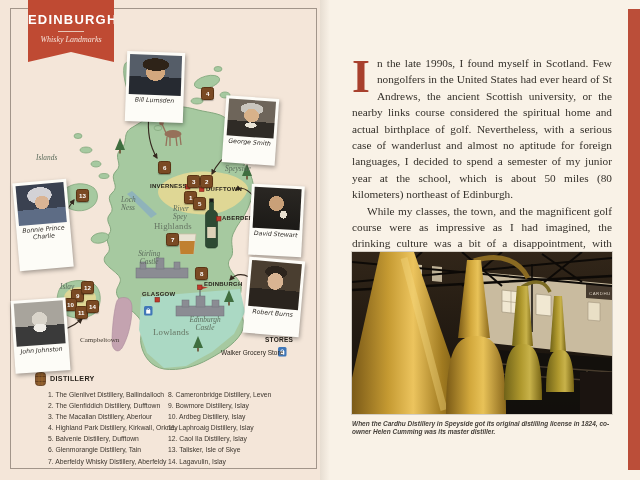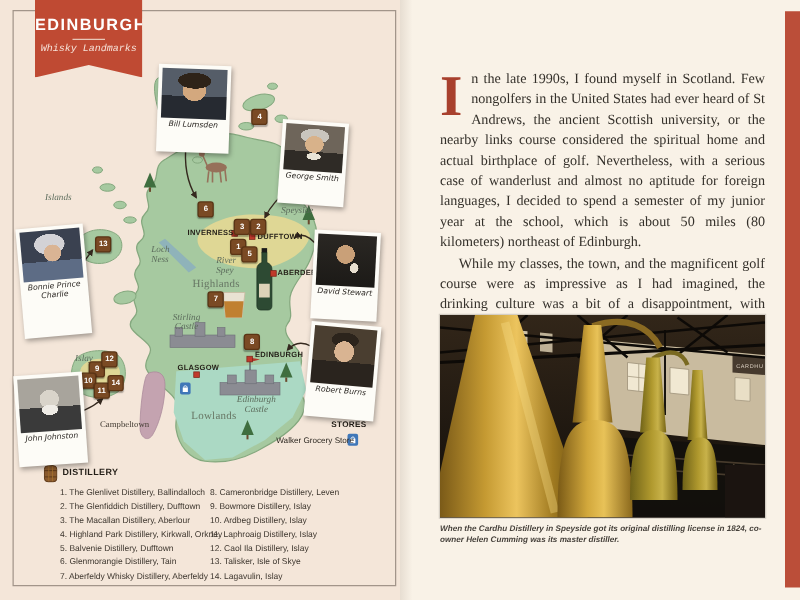--- a/index.html
+++ b/index.html
@@ -12,21 +12,21 @@
   #mapsvg{position:absolute;left:0;top:0;z-index:1}
   .spine{position:absolute;left:320px;top:0;width:10px;height:480px;
          background:linear-gradient(90deg,rgba(70,40,20,.10),rgba(70,40,20,0));z-index:9}
 
   
   .banner{position:absolute;left:28px;top:0;width:86px;height:62px;background:#bf4a33;
           clip-path:polygon(0 0,100% 0,100% 100%,50% 84%,0 100%);
           text-align:center;z-index:7}
   .banner-title{margin-top:12px;font-weight:700;font-size:13px;letter-spacing:1.2px;color:#ffffff}
   .banner-rule{width:26px;height:1px;background:#e8c7b8;margin:4px auto 3px}
-  .banner-sub{font-family:Liberation Mono, monospace;font-style:italic;font-size:8px;color:#f6e2d8}
+  .banner-sub{font-family:Liberation Serif, serif;font-style:italic;font-size:8px;color:#f6e2d8}
 
   
   .city{position:absolute;font-weight:700;font-size:10px;letter-spacing:.4px;color:#241f18;
         white-space:nowrap;transform:scale(.6);transform-origin:0 0;z-index:3}
   .rlabel{position:absolute;font-family:"Liberation Serif",serif;font-style:italic;font-size:10.5px;
           color:#5c6c5c;transform:scale(.7);transform-origin:0 0;z-index:3;line-height:11px}
   .rlabel.center{text-align:center}
   .rlabel.big{font-size:12.5px;font-style:normal;color:#67766​4;color:#677664;letter-spacing:.3px}
   .rlabel.roman{font-style:normal;color:#433c33;font-size:10px}
   .slabel{position:absolute;transform:scale(.65);transform-origin:0 0;white-space:nowrap;z-index:3}

